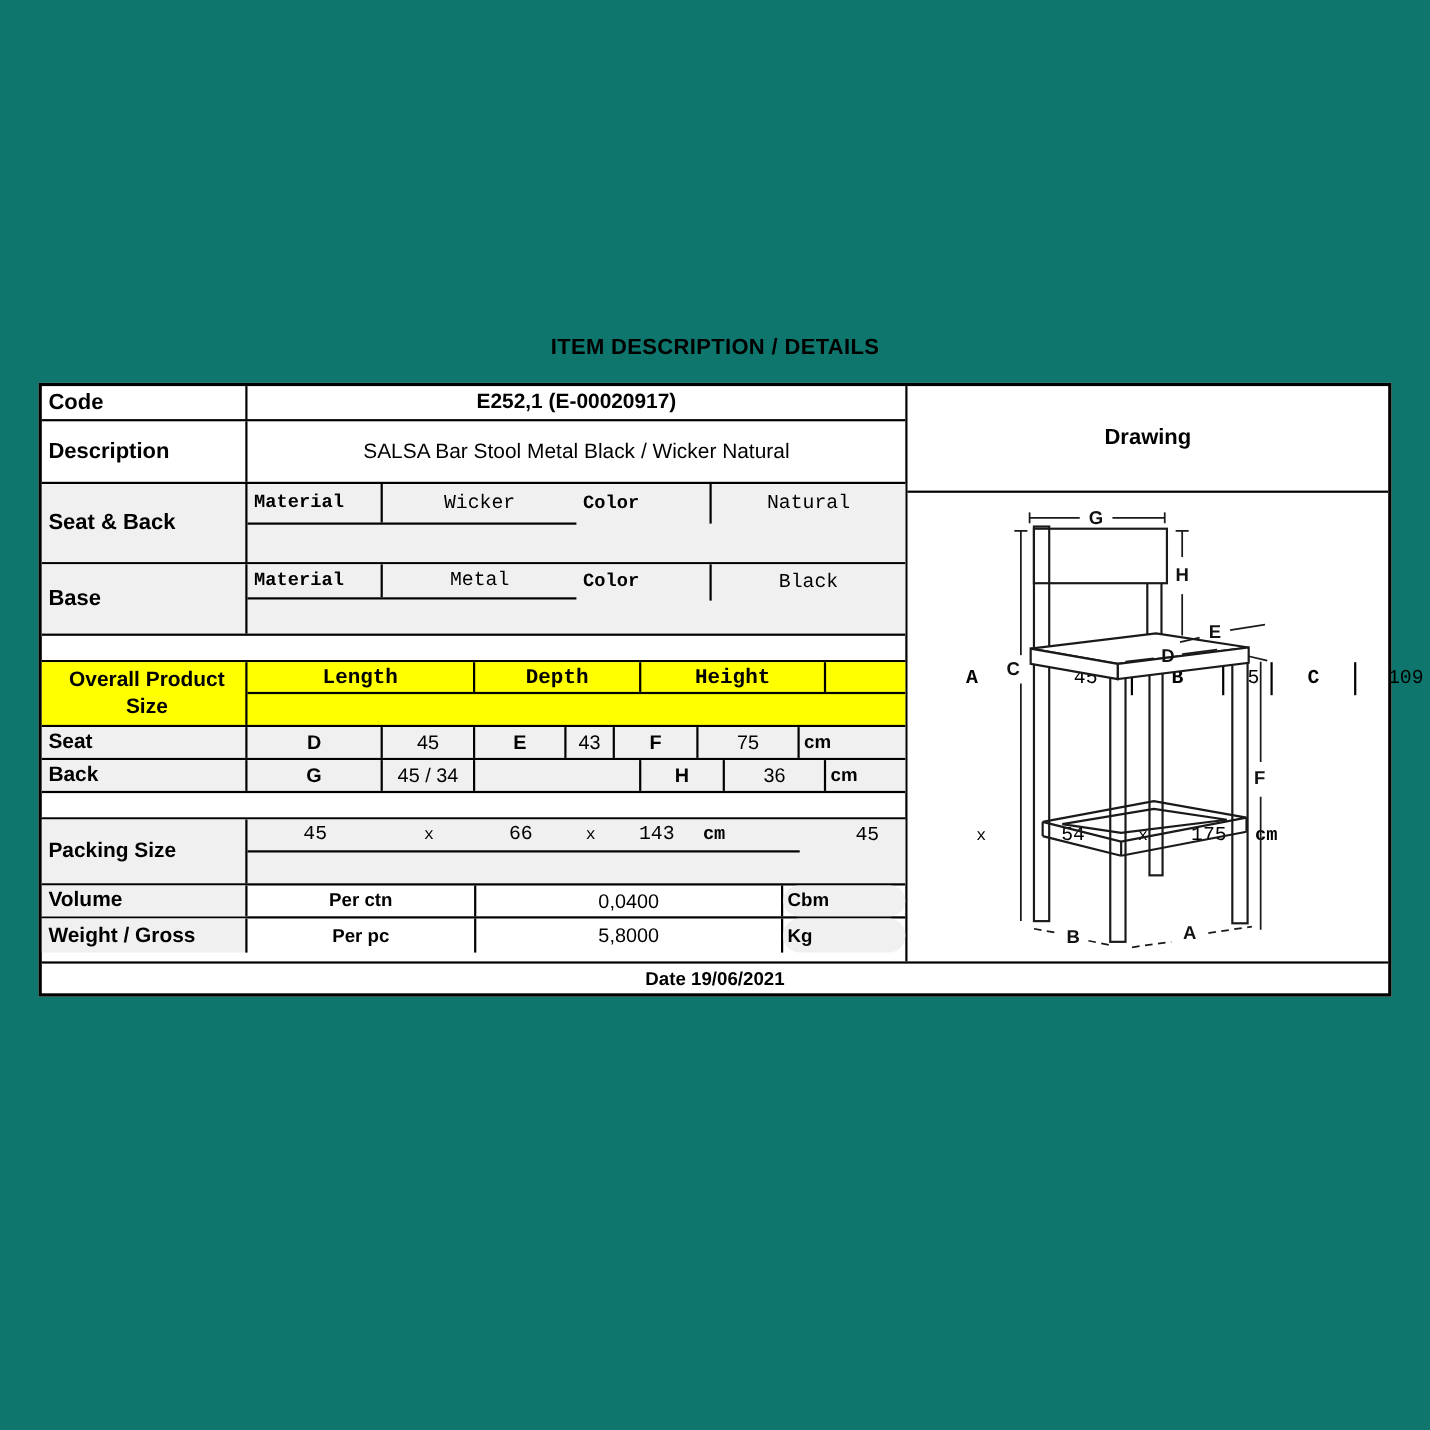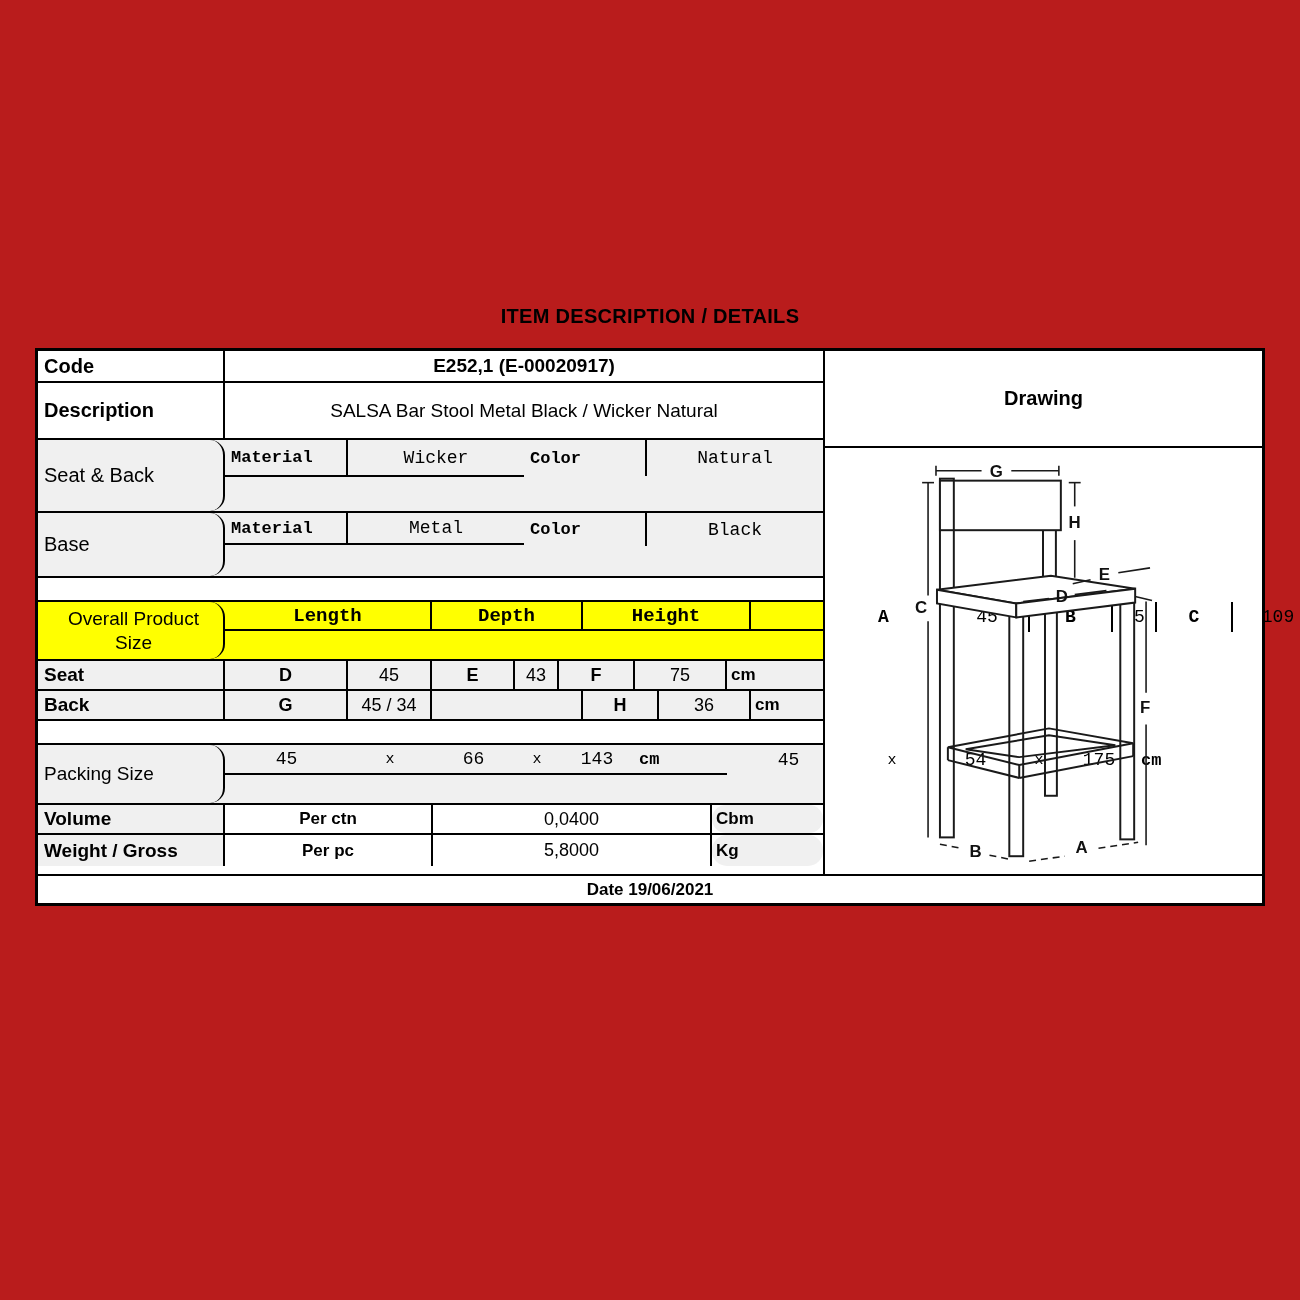--- a/index.html
+++ b/index.html
@@ -3,21 +3,21 @@
 <meta charset="utf-8">
 <style>
   :root{
     --hl:#ffff00;
     --gray:#f0f0f0;
     --bd:#000000;
   }
   *{margin:0;padding:0;box-sizing:border-box;}
   html,body{width:1300px;height:1300px;background:#ffffff;
     font-family:"Liberation Sans",sans-serif;color:#000;}
-  #canvas{position:relative;width:1300px;height:1300px;background:#b91c1c;overflow:hidden;}
+  #canvas{position:relative;width:1300px;height:1300px;background:#0f766e;overflow:hidden;}
 
   .page-title{position:absolute;left:0;top:305;width:1300px;top:305px;
     text-align:center;font-size:20px;font-weight:bold;letter-spacing:.3px;}
 
   #spec-table{position:absolute;left:35px;top:348px;width:1230px;height:558px;
     border:3px solid var(--bd);display:flex;flex-direction:column;background:#fff;}
 
   .main-band{display:flex;flex:1;min-height:0;}
   .left-col{width:787px;border-right:2px solid var(--bd);display:flex;flex-direction:column;}
   .right-col{flex:1;display:flex;flex-direction:column;}
@@ -42,21 +42,21 @@
   .h33{height:33px;} .h29{height:29px;} .h97{height:97px;}
 
   .w187{width:187px;} .w123{width:123px;} .w84{width:84px;} .w83{width:83px;}
   .w68{width:44px;} .w76{width:76px;} .w92{width:92px;} .w72{width:72px;}
   .w207{width:207px;} .w151{width:151px;} .w168{width:168px;}
   .w208{width:208px;} .w307{width:279px;}
   .grow{flex:1;min-width:0;}
 
   .band{display:flex;width:100%;}
   .band .label-cell{border-right:2px solid var(--bd);display:flex;align-items:center;
-    padding-left:6px;font-weight:normal;border-radius:15px;}
+    padding-left:6px;font-weight:bold;}
   .band .sub{flex:1;display:flex;flex-direction:row;min-width:0;font-family:Liberation Mono, monospace;}
 
   .unit{justify-content:flex-start;padding-left:4px;font-weight:bold;font-size:17px;}
   .two-line{flex-direction:column;justify-content:center;line-height:1.25;
     align-items:center;padding-left:0;}
 
   .date-row{height:29px;border-top:2px solid var(--bd);display:flex;
     align-items:center;justify-content:center;font-weight:bold;font-size:17px;}
 
   .drawing-title{border-bottom:2px solid var(--bd);display:flex;align-items:center;

